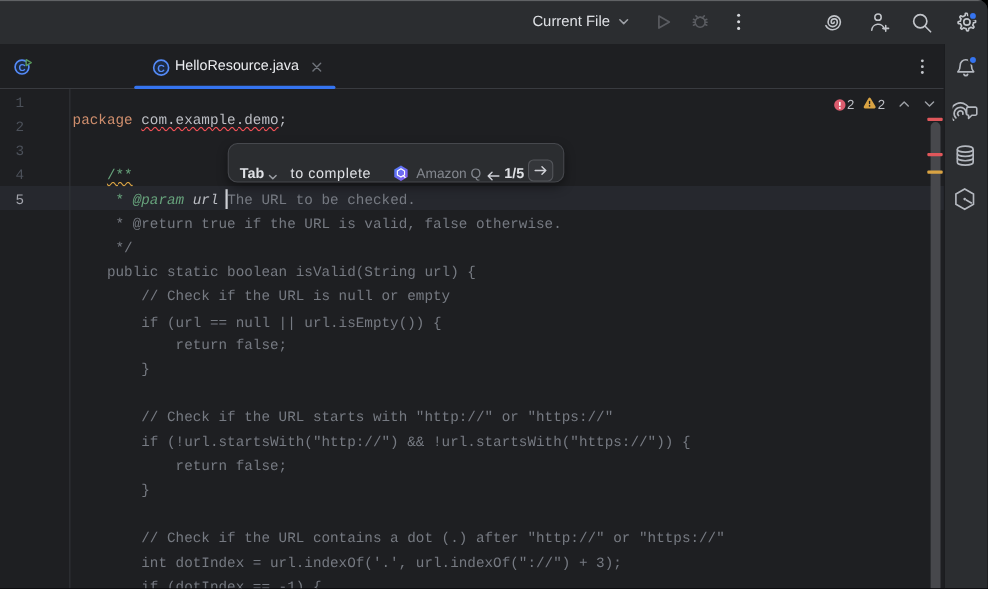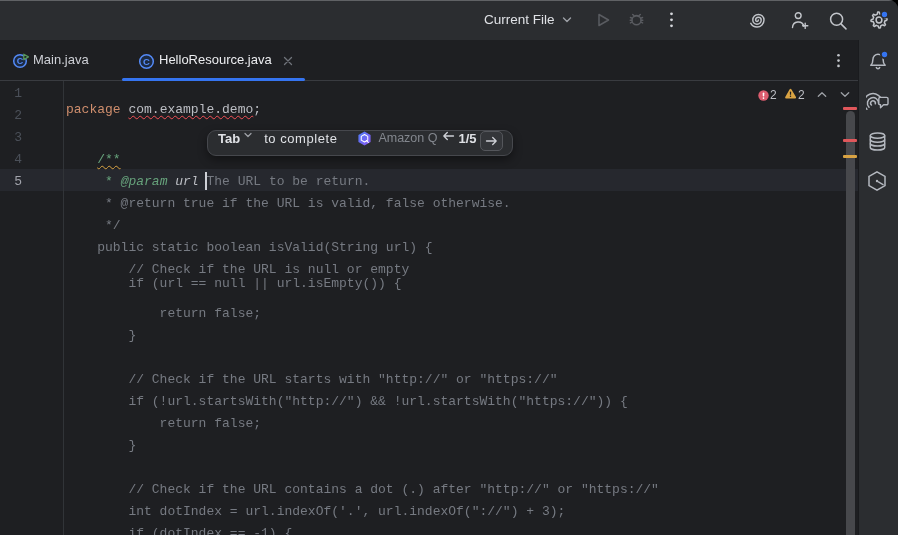--- a/index.html
+++ b/index.html
@@ -23,23 +23,23 @@
 .gh { color:#767A82; }
 .gray { color:#8C9197; }
 .werr { text-decoration:underline wavy #F25056 1px; text-decoration-skip-ink:none; text-underline-offset:2px; }
 .wwarn { text-decoration:underline wavy #D9A343 1px; text-decoration-skip-ink:none; text-underline-offset:2px; }
 #caretline { position:absolute; top:88px; left:0; width:858px; height:22px; background:#26282E; }
 #gutterline { position:absolute; top:0; left:63px; width:1px; height:454px; background:#313438; }
 #caret { position:absolute; left:205px; top:91px; width:2px; height:18px; background:#CED0D6; z-index:5; }
 
 .tablabel { position:absolute; top:40px; height:40px; line-height:40px; font-size:13px; }
 
-#popup { position:absolute; left:207px; top:130px; width:306px; height:26px; background:#2B2D30;
+#popup { position:absolute; left:207px; top:130px; width:306px; height:36px; background:#2B2D30;
   border:1px solid #46484D; border-radius:9px; z-index:30; box-shadow:0 4px 10px rgba(0,0,0,0.4);
-  display:flex; align-items:flex-start; white-space:nowrap; }
+  display:flex; align-items:flex-end; white-space:nowrap; }
 #popup span { flex:none; }
 #popup svg { flex:none; }
 #popup .t1 { color:#DFE1E5; font-size:13px; font-weight:bold; margin-left:10px; }
 #popup .t2 { color:#DFE1E5; font-size:13px; letter-spacing:0.55px; margin-left:11px; }
 #popup .aq { color:#83878E; font-size:12.5px; margin-left:6px; }
 #popup .cnt { color:#DFE1E5; font-size:13px; font-weight:bold; margin-left:3px; }
 .arrbtn { flex:none; width:23px; height:20px; background:#34363A; border:1px solid #54565B; border-radius:5px; margin-left:3px; margin-right:8px;
   display:flex; align-items:center; justify-content:center; }
 
 #thumb { position:absolute; left:846px; top:111px; width:9px; height:424px; background:#47484C; border-radius:5px 5px 0 0; }
@@ -102,21 +102,20 @@
     </svg>
 <svg class="icon" style="left:879px;top:9px;" width="11" height="11" viewBox="0 0 11 11">
       <circle cx="5.5" cy="5.5" r="3.5" fill="#3574F0" stroke="#2B2D30" stroke-width="1.7"></circle>
     </svg>
 
 <svg class="icon" style="left:12px;top:52px;" width="19" height="18" viewBox="0 0 19 18">
       <circle cx="8" cy="9" r="6.3" fill="#1C2A42" stroke="#548AF7" stroke-width="1.5"></circle>
       <text x="8" y="12.2" font-family="Liberation Sans" font-size="9" font-weight="bold" fill="#548AF7" text-anchor="middle">C</text>
       <path d="M11.8 2.2 L16.4 4.9 L11.8 7.6 Z" fill="#1E1F22" stroke="#57965C" stroke-width="1.3" stroke-linejoin="round"></path>
     </svg>
-<div class="tablabel" style="left:33px; color:#CED0D6;">Main.java</div>
 <svg class="icon" style="left:138px;top:53px;" width="17" height="17" viewBox="0 0 17 17">
       <circle cx="8.5" cy="8.5" r="6.8" fill="#1C2A42" stroke="#548AF7" stroke-width="1.5"></circle>
       <text x="8.5" y="12" font-family="Liberation Sans" font-size="9.5" font-weight="bold" fill="#548AF7" text-anchor="middle">C</text>
     </svg>
 <div class="tablabel" style="left:159px; color:#ECEDF0;text-align:right;">HelloResource.java</div>
 <svg class="icon" style="left:282px;top:55px;" width="12" height="12" viewBox="0 0 12 12">
       <path d="M2.5 2.5 L9.5 9.5 M9.5 2.5 L2.5 9.5" stroke="#6F737A" stroke-width="1.3" stroke-linecap="round"></path>
     </svg>
 <div style="position:absolute; left:122px; top:78px; width:183px; height:3px; background:#3574F0; border-radius:2px; z-index:10;"></div>
 <svg class="icon" style="left:835px;top:52px;" width="7" height="18" viewBox="0 0 7 18">
@@ -216,26 +215,26 @@
 <div id="editor">
   <div id="caretline"></div>
   <div id="gutterline"></div>
   <div class="num" style="top:0; ">1</div>
   <div class="num" style="top:22px;">2</div>
   <div class="num" style="top:44px;">3</div>
   <div class="num" style="top:66px;">4</div>
   <div class="num" style="top:88px; color:#A1A3AB;">5</div>
   <div class="ln" style="top:16px;"><span class="kw">package</span> <span class="werr">com.example.demo</span>;</div>
   <div class="ln" style="top:66px;">    <span class="doc wwarn">/**</span></div>
-  <div class="ln" style="top:88px;">     <span class="doc">*</span> <span class="doci">@param</span> <span class="prm">url</span> <span class="gh">The URL to be return.</span></div>
+  <div class="ln" style="top:88px;">     <span class="doc">*</span> <span class="doci">@param</span> <span class="prm">url</span> <span class="gh">The URL to be checked.</span></div>
   <div class="ln" style="top:110px;"><span class="gh">     * @return true if the URL is valid, false otherwise.</span></div>
   <div class="ln" style="top:132px;"><span class="gh">     */</span></div>
   <div class="ln" style="top:176px;"><span class="gh">        // Check if the URL is null or empty</span></div>
   <div class="ln" style="top:154px;"><span class="gh">    public static boolean isValid(String url) {</span></div>
-  <div class="ln" style="top:190px;"><span class="gh">        if (url == null || url.isEmpty()) {</span></div>
+  <div class="ln" style="top:200px;"><span class="gh">        if (url == null || url.isEmpty()) {</span></div>
   <div class="ln" style="top:220px;"><span class="gh">            return false;</span></div>
   <div class="ln" style="top:242px;"><span class="gh">        }</span></div>
   <div class="ln" style="top:286px;"><span class="gh">        // Check if the URL starts with "http://" or "https://"</span></div>
   <div class="ln" style="top:308px;"><span class="gh">        if (!url.startsWith("http://") &amp;&amp; !url.startsWith("https://")) {</span></div>
   <div class="ln" style="top:330px;"><span class="gh">            return false;</span></div>
   <div class="ln" style="top:352px;"><span class="gh">        }</span></div>
   <div class="ln" style="top:396px;"><span class="gh">        // Check if the URL contains a dot (.) after "http://" or "https://"</span></div>
   <div class="ln" style="top:418px;"><span class="gh">        int dotIndex = url.indexOf('.', url.indexOf("://") + 3);</span></div>
   <div class="ln" style="top:440px;"><span class="gh">        if (dotIndex == -1) {</span></div>
   <div id="caret"></div>

